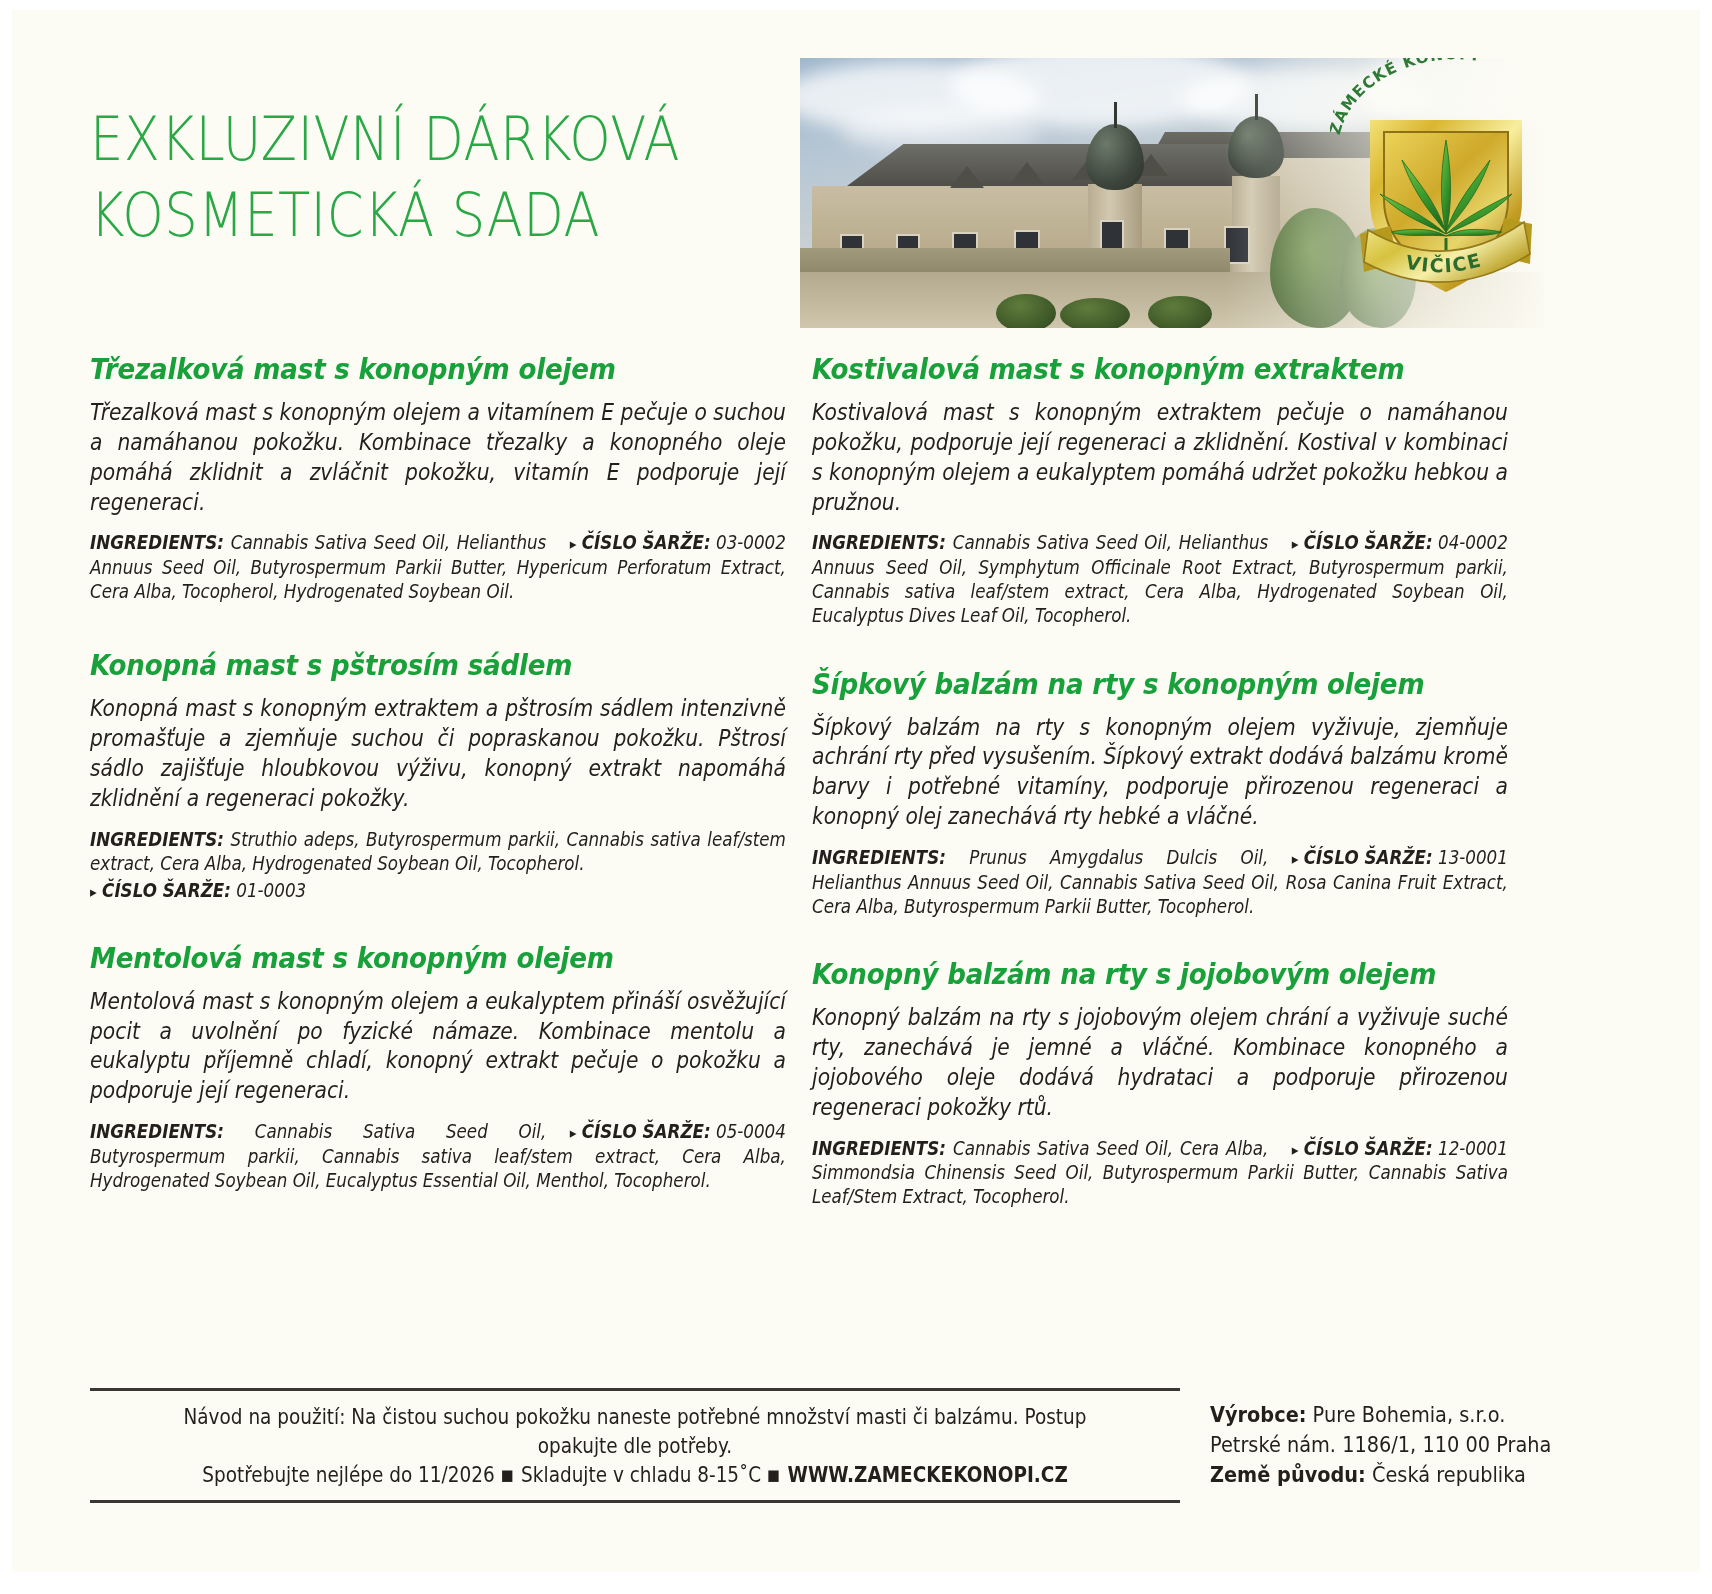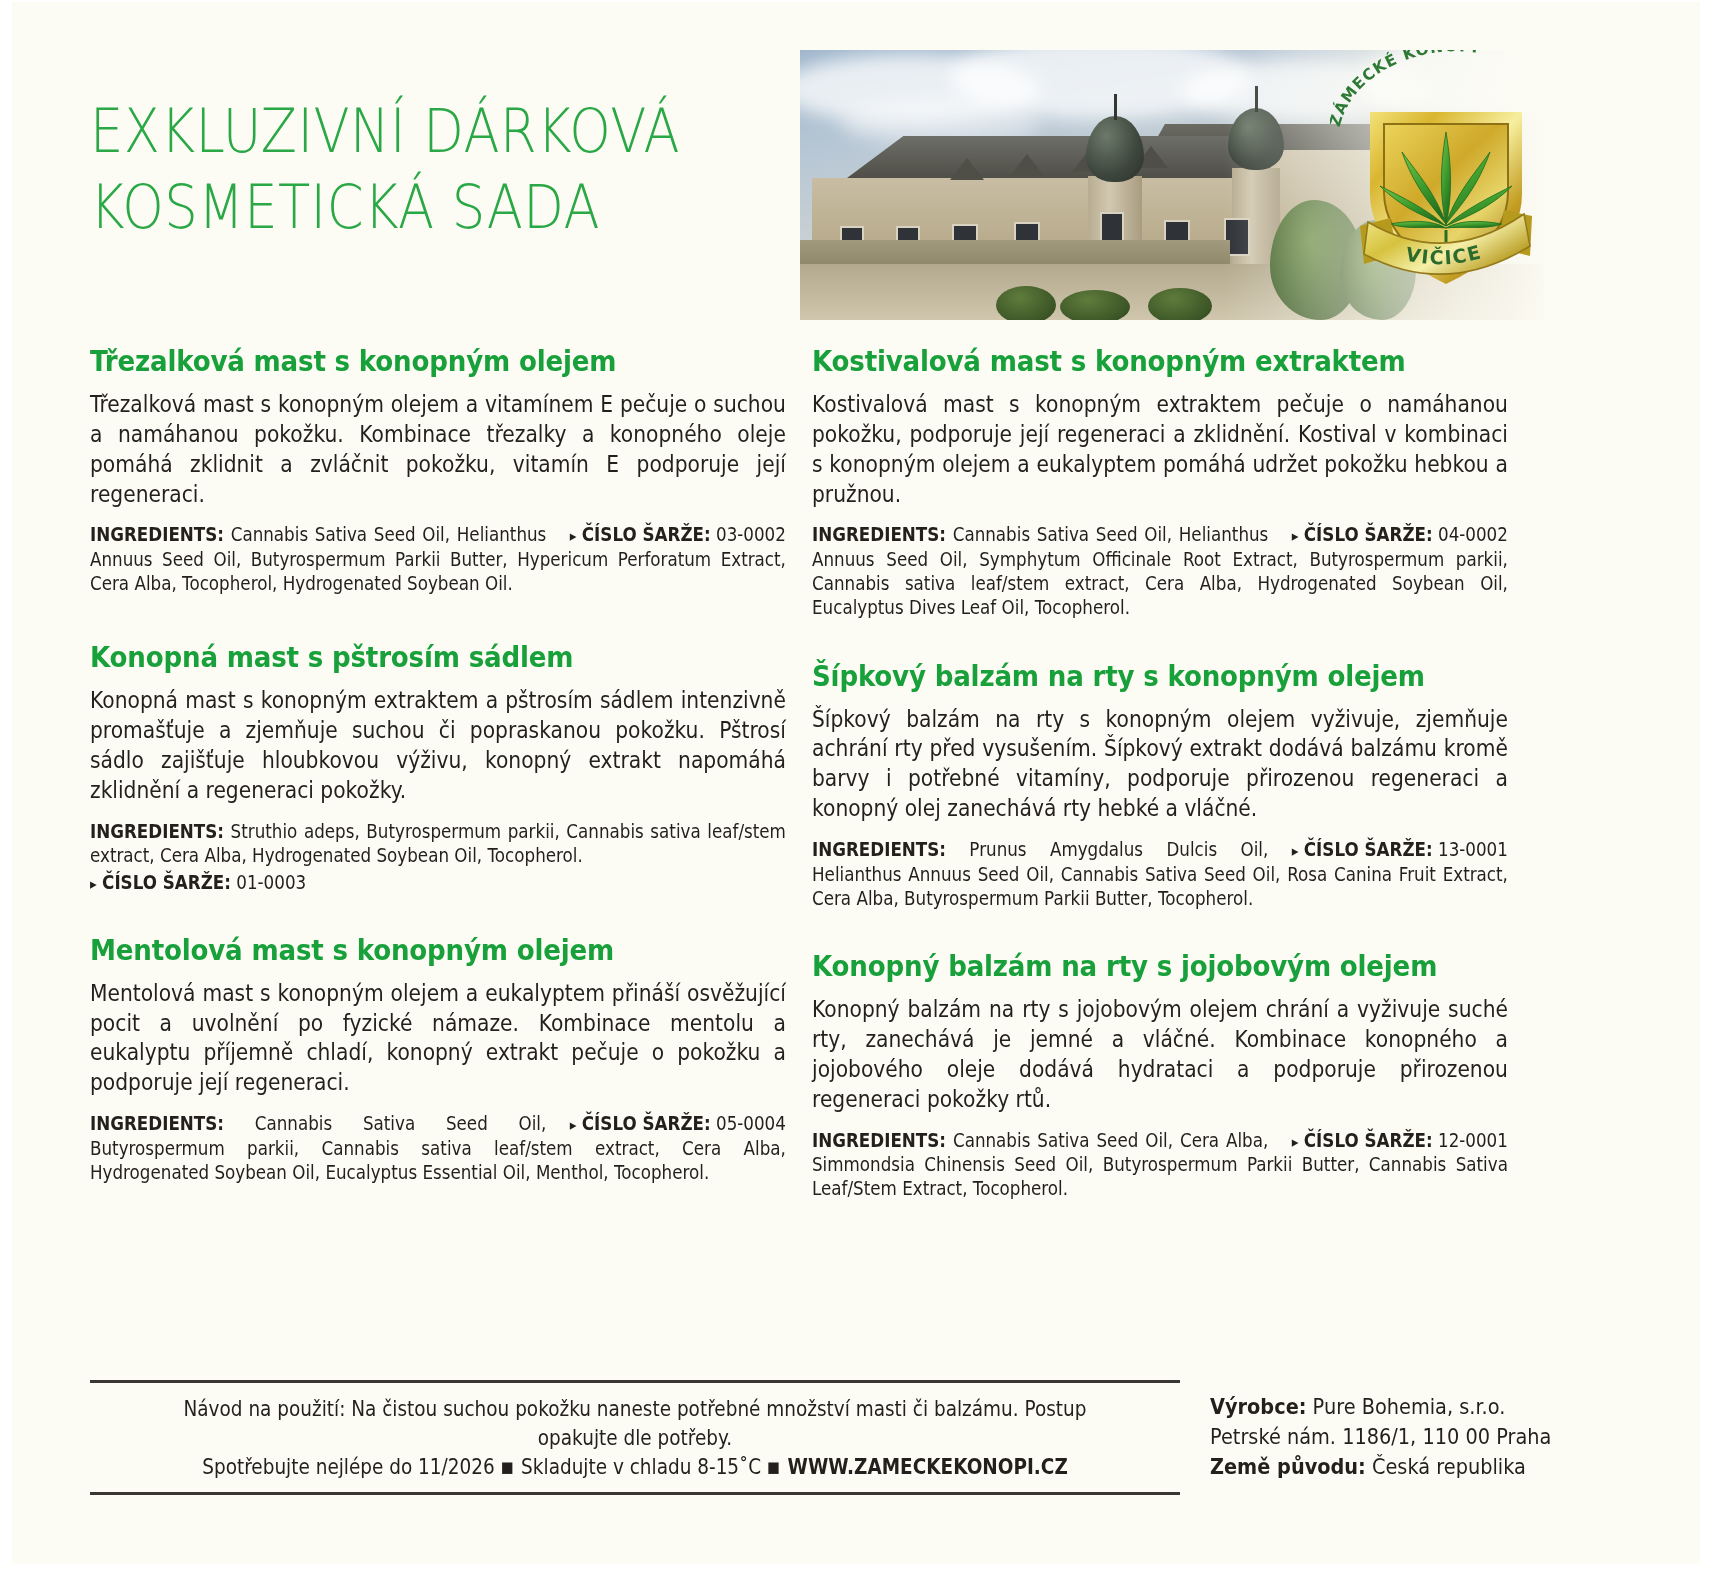--- a/index.html
+++ b/index.html
@@ -10,21 +10,21 @@
   body {
     width: 1712px;
     height: 1594px;
     font-family: "Liberation Sans", sans-serif;
     overflow: hidden;
   }
 
   .page {
     position: absolute;
     left: 12px;
-    top: 2px;
+    top: 10px;
     width: 1688px;
     height: 1562px;
     background: #fdfcf4;
   }
 
   
   .header {
     position: absolute;
     left: 0; top: 0;
     width: 1688px;
@@ -192,21 +192,21 @@
 
   
   .col {
     position: absolute;
     top: 344px;
     width: 696px;
   }
   .col-left  { left: 78px; }
   .col-right { left: 800px; }
 
-  .product { margin-bottom: 0; }
+  .product { margin-bottom: 0; font-style: italic; }
 
   .p-title {
     color: #18a03a;
     font-family: "DejaVu Sans", sans-serif;
     font-weight: bold;
     font-size: 29px;
     line-height: 1.06;
     letter-spacing: -0.2px;
     margin: 0 0 13px 0;
     transform: scaleX(0.9);

